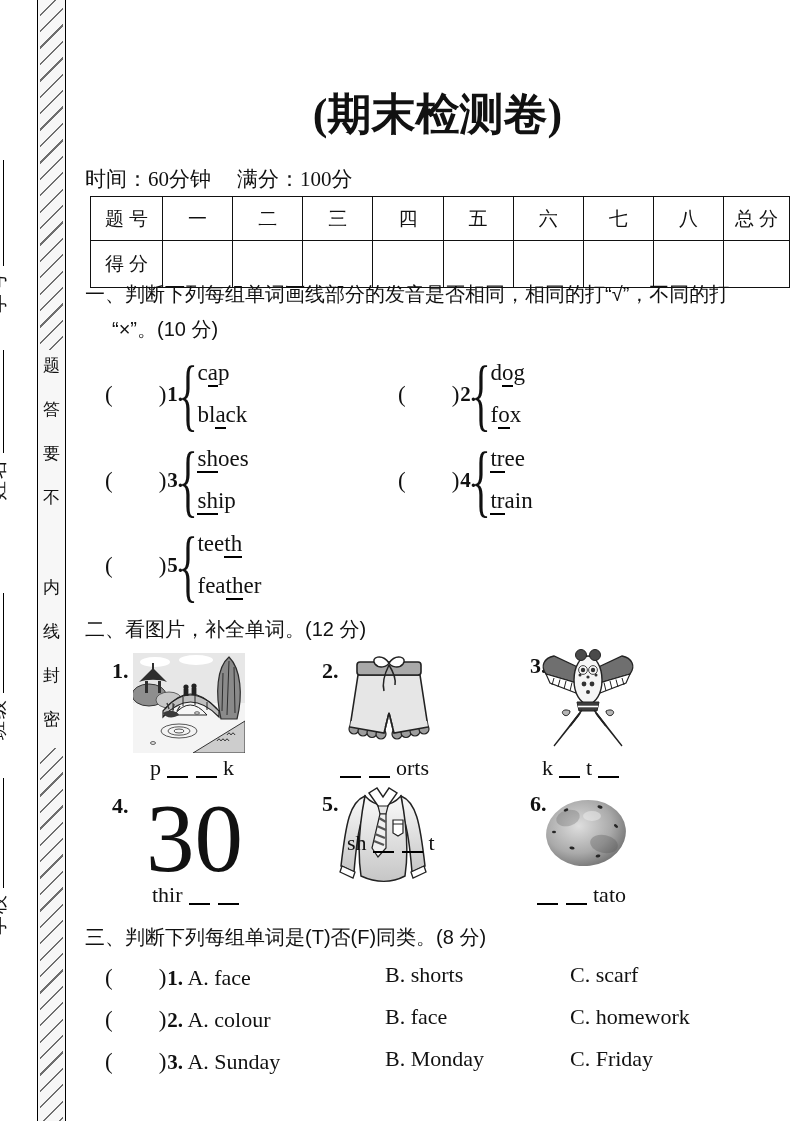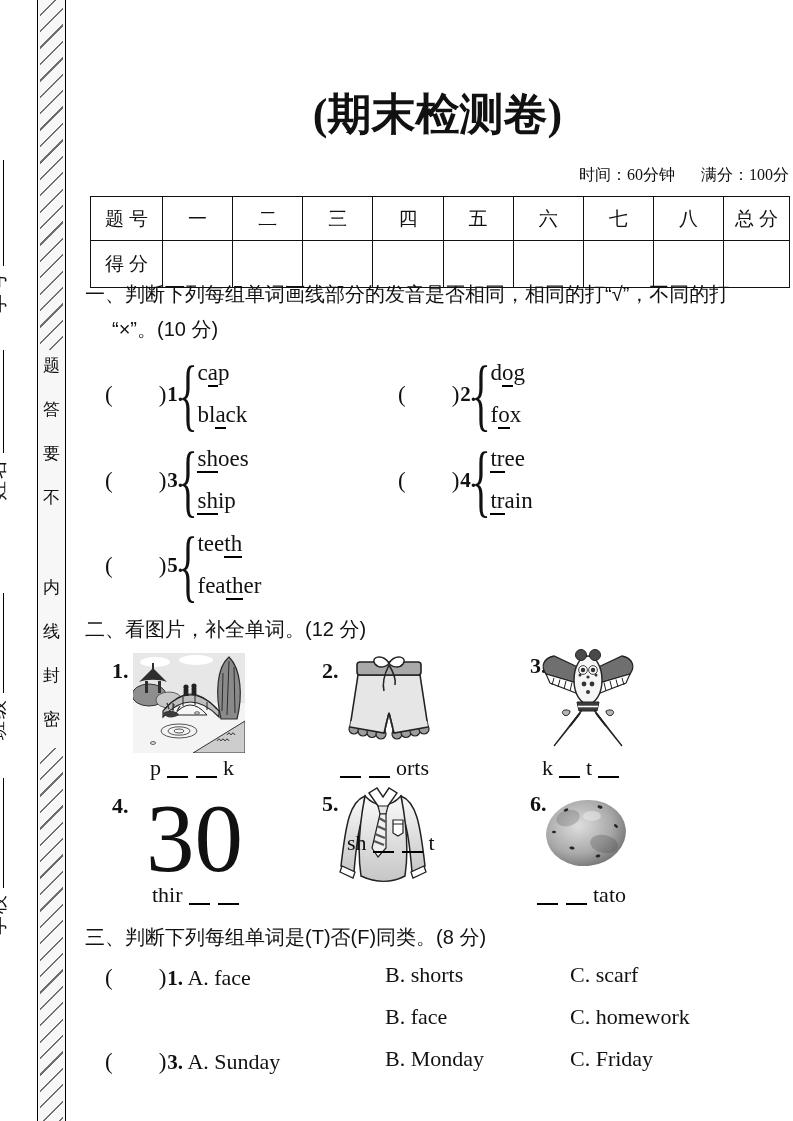--- a/index.html
+++ b/index.html
@@ -14,21 +14,21 @@
   .band{position:absolute;left:37px;top:0;width:27px;height:1121px;background:#f7f7f7;
         border-left:1.6px solid #000;border-right:1.6px solid #000;}
   .hatch{position:absolute;left:2px;right:2px;
          background:repeating-linear-gradient(135deg,transparent 0 10px,#6e6e6e 10px 11.6px);}
   .sealchar{position:absolute;left:0;width:100%;text-align:center;font-size:17px;line-height:20px;}
   
   .title1{position:absolute;left:85px;width:705px;top:28px;text-align:center;
           font-size:49px;font-weight:bold;line-height:56px;}
   .title2{position:absolute;left:85px;width:705px;top:88px;text-align:center;
           font-size:44px;font-weight:bold;line-height:54px;}
-  .meta{position:absolute;left:85px;width:704px;top:165px;text-align:right;font-size:16px;}
+  .meta{position:absolute;left:85px;width:704px;top:165px;font-size:21px;}
   .meta .gap{display:inline-block;width:26px;}
   
   table.score{position:absolute;left:90px;top:196px;width:700px;border-collapse:collapse;
               table-layout:fixed;font-size:19px;}
   table.score td{border:1.4px solid #111;text-align:center;padding:3px;}
   table.score tr.hd td{height:37px;}
   table.score tr.sc td{height:40px;}
   .cjkcell{letter-spacing:5px;text-indent:5px;}
   
   .shead{position:absolute;left:85px;font-family:"Liberation Sans",sans-serif;
@@ -346,20 +346,21 @@
   </div>
 
   <div class="shead" style="top:924px">三、判断下列每组单词是(T)否(F)同类。(8 分)</div>
 
   <div class="s3row" style="top:962px">
     <span class="s3col" style="left:0"><span class="bracket">(　　)</span><b class="inum">1.</b> <span>A. face</span></span>
     <span class="s3col" style="left:280px">B. shorts</span>
     <span class="s3col" style="left:465px">C. scarf</span>
   </div>
   <div class="s3row" style="top:1004px">
+    <span class="s3col" style="left:0"><span class="bracket">(　　)</span><b class="inum">2.</b> <span>A. colour</span></span>
     <span class="s3col" style="left:280px">B. face</span>
     <span class="s3col" style="left:465px">C. homework</span>
   </div>
   <div class="s3row" style="top:1046px">
     <span class="s3col" style="left:0"><span class="bracket">(　　)</span><b class="inum">3.</b> <span>A. Sunday</span></span>
     <span class="s3col" style="left:280px">B. Monday</span>
     <span class="s3col" style="left:465px">C. Friday</span>
   </div>
 
 </div>

